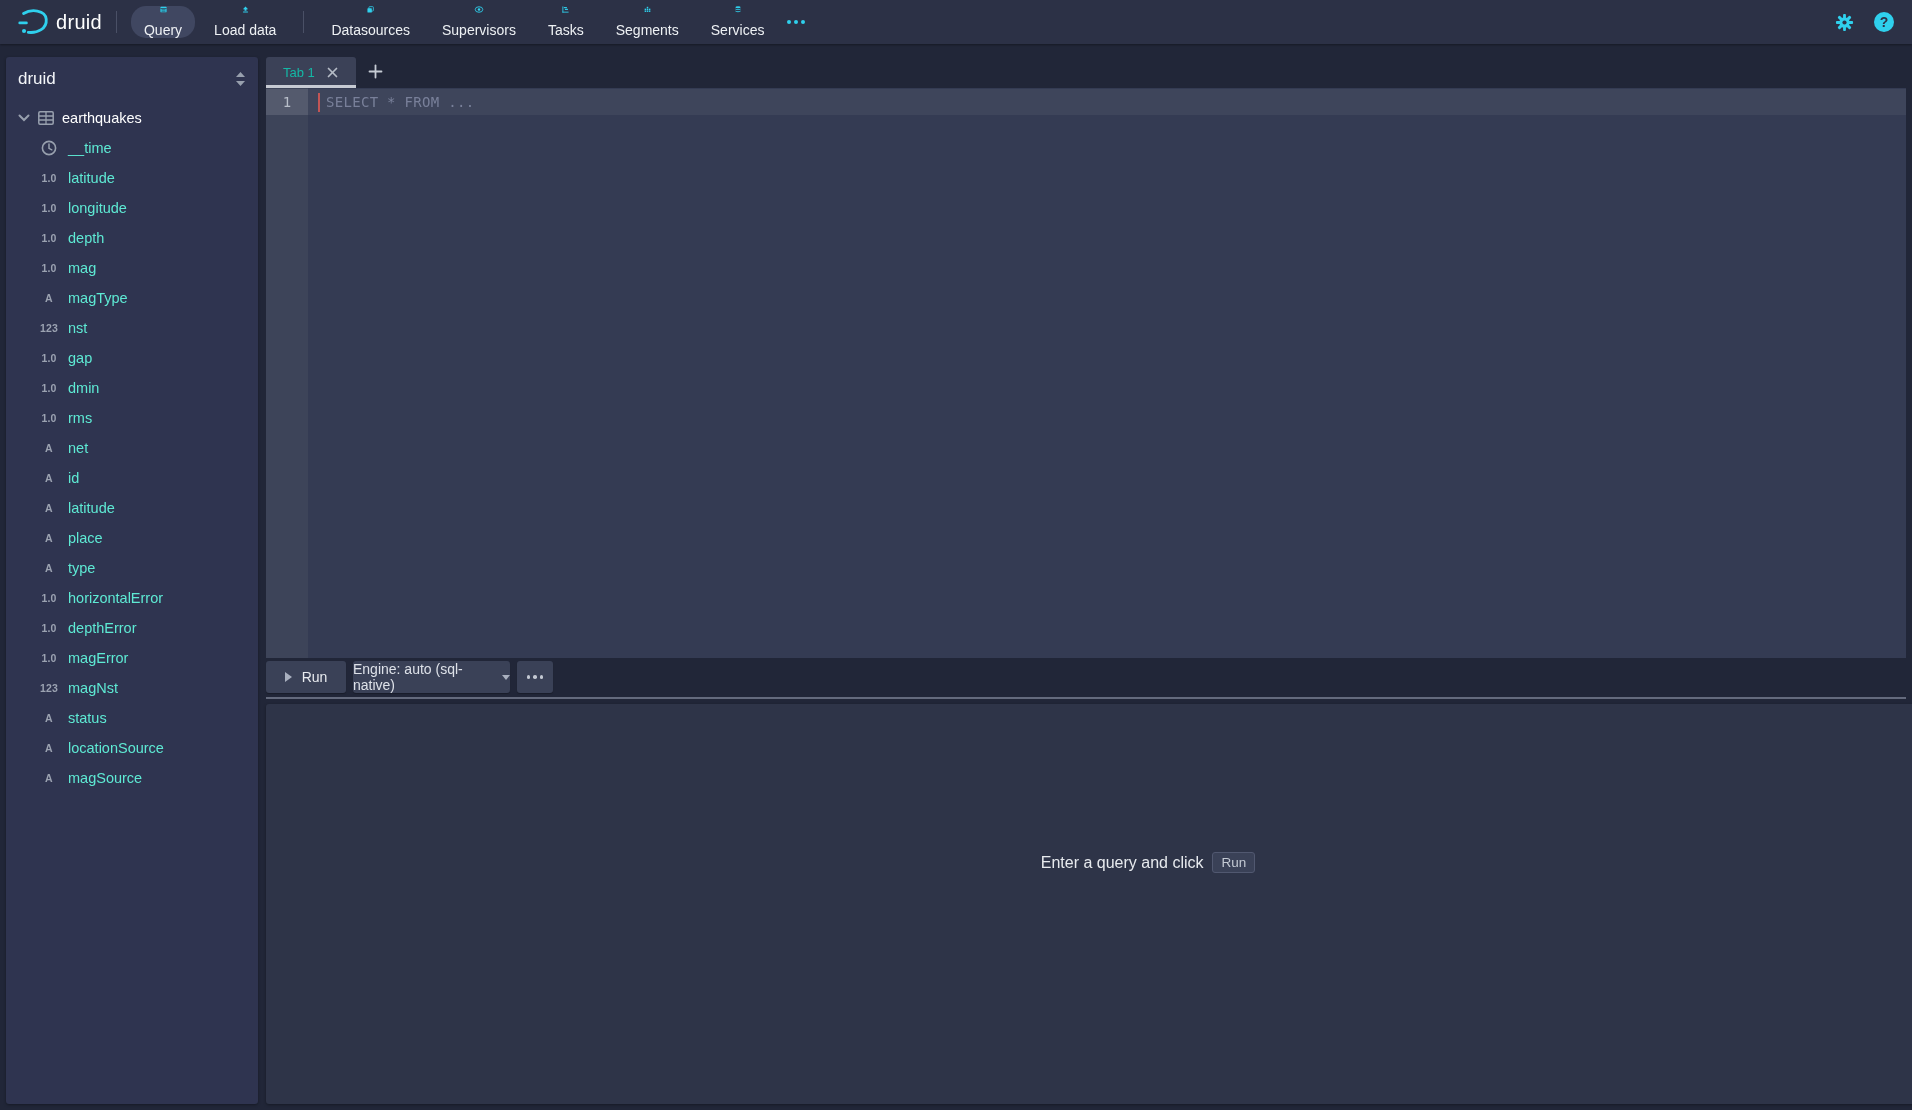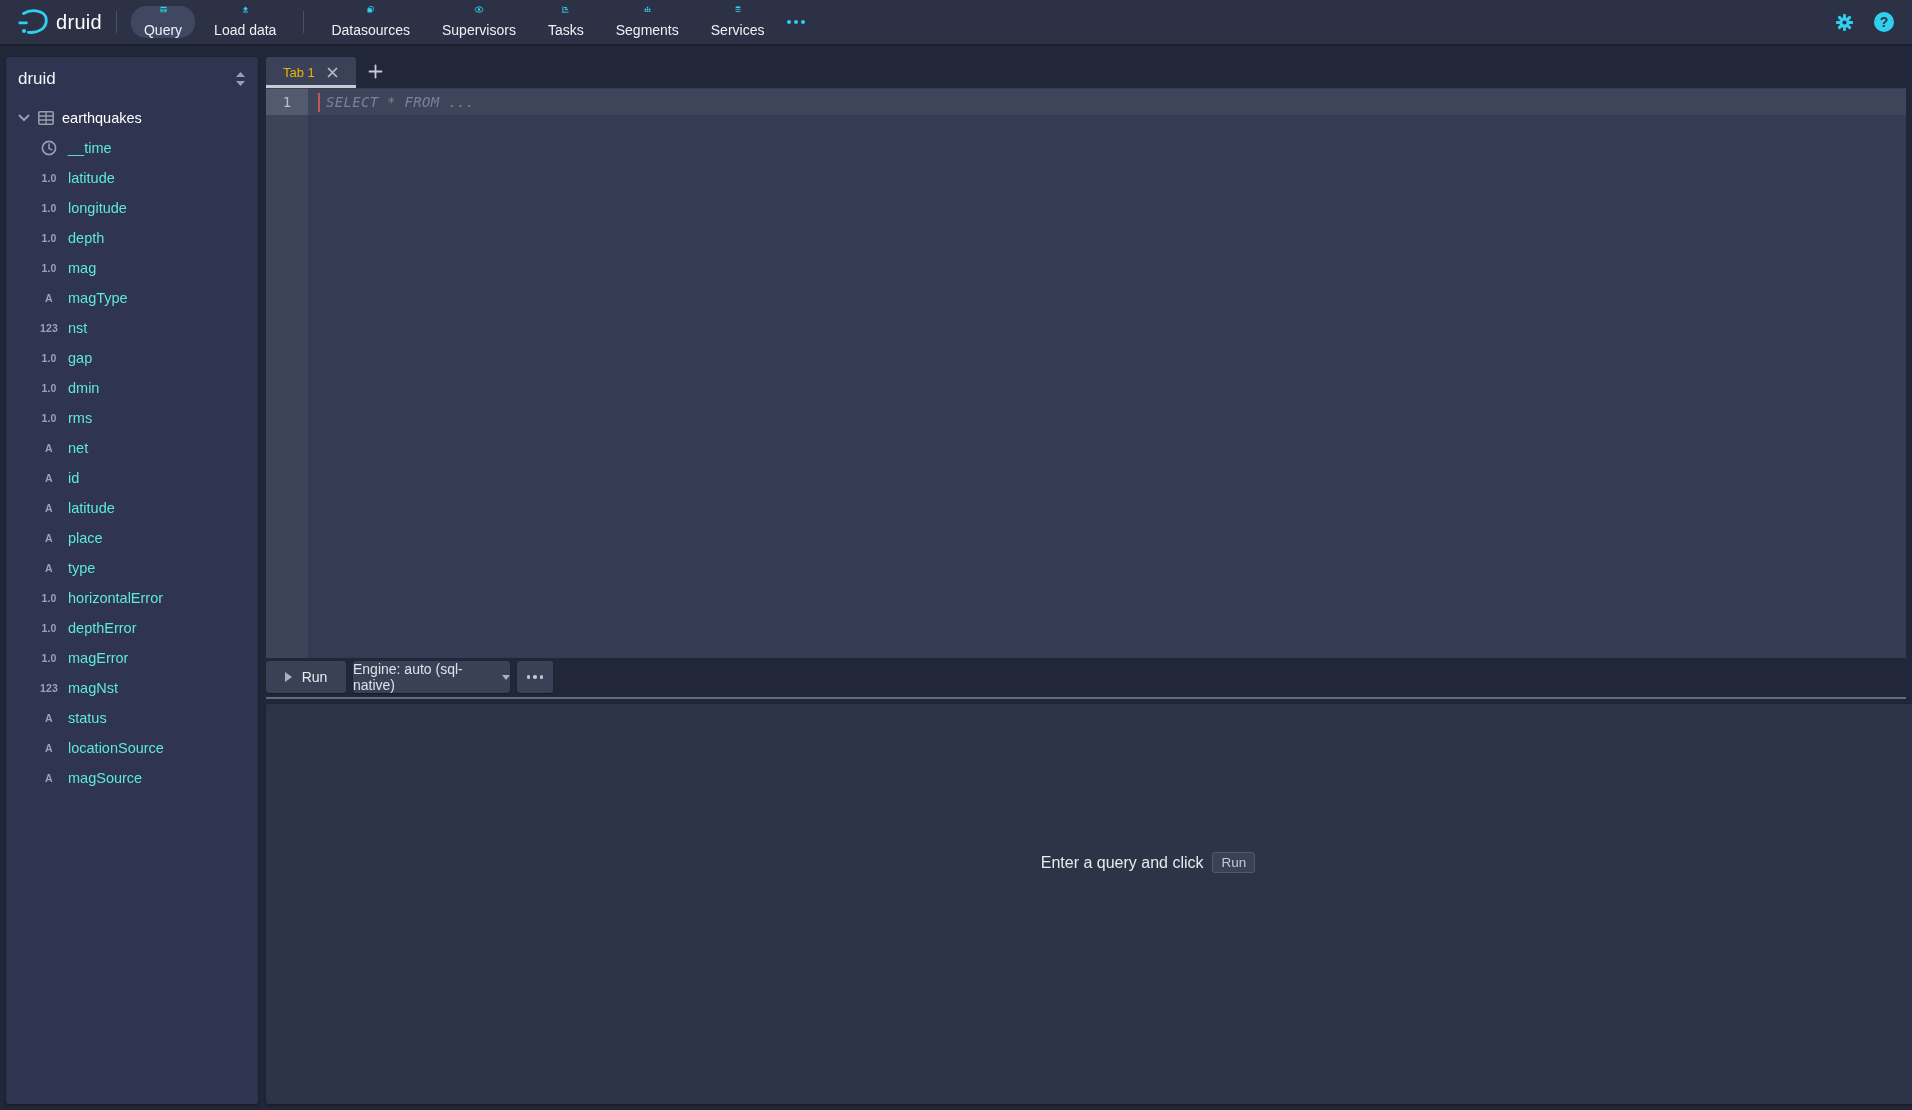--- a/index.html
+++ b/index.html
@@ -60,41 +60,41 @@
   .clock-wrap { width:26px; display:flex; justify-content:center; flex:0 0 26px; }
   .col-label { font-size:14.5px; color:#5eead4; margin-left:6px; }
 
   
   .tabs-row { position:absolute; left:266px; top:57px; height:31px; display:flex; align-items:flex-start; }
   .tab {
     position:relative; width:90px; height:31px; background:#3b4157;
     border-radius:3px 3px 0 0; display:flex; align-items:center;
     padding:0 8px 0 17px; cursor:pointer;
   }
-  .tab-label { font-size:13px; color:#eab308; }
+  .tab-label { font-size:13px; color:#14b8a6; }
   .tab-close { margin-left:12px; cursor:pointer; display:flex; }
   .tab-underline { position:absolute; left:0; bottom:0; width:100%; height:3px; background:#c6cad3; }
   .tab-add { margin-left:12px; margin-top:7px; cursor:pointer; }
 
   
   .editor {
     position:absolute; left:266px; top:88px; width:1640px; height:570px;
     background:#343b53;
   }
   .gutter { position:absolute; left:0; top:0; width:42px; height:100%; background:#3d4459; }
   .active-line { position:absolute; left:0; top:1px; width:100%; height:26px; background:rgba(255,255,255,.05); }
   .active-gutter { position:absolute; left:0; top:1px; width:42px; height:26px; background:rgba(255,255,255,.08); }
   .line-number {
     position:absolute; left:0; top:1px; width:42px; height:26px; line-height:26px;
     text-align:center; font-family:"DejaVu Sans Mono",monospace; font-size:14px; color:#b9bfca;
   }
   .cursor { position:absolute; left:52px; top:5px; width:2px; height:19px; background:#c25555; }
   .placeholder {
     position:absolute; left:60px; top:1px; height:26px; line-height:26px;
-    font-family:"DejaVu Sans Mono",monospace; font-style:italic;
+    font-family:"DejaVu Sans Mono",monospace; 
     font-size:14px; color:#79809a; letter-spacing:.3px;
   }
 
   
   .run-bar { position:absolute; left:266px; top:661px; display:flex; gap:7px; }
   .btn {
     height:32px; background:#3a4157; border-radius:3px;
     display:flex; align-items:center; justify-content:center;
     box-shadow:0 1px 1px rgba(0,0,0,.25); cursor:pointer;
     font-size:14px; color:#e8ebef;

